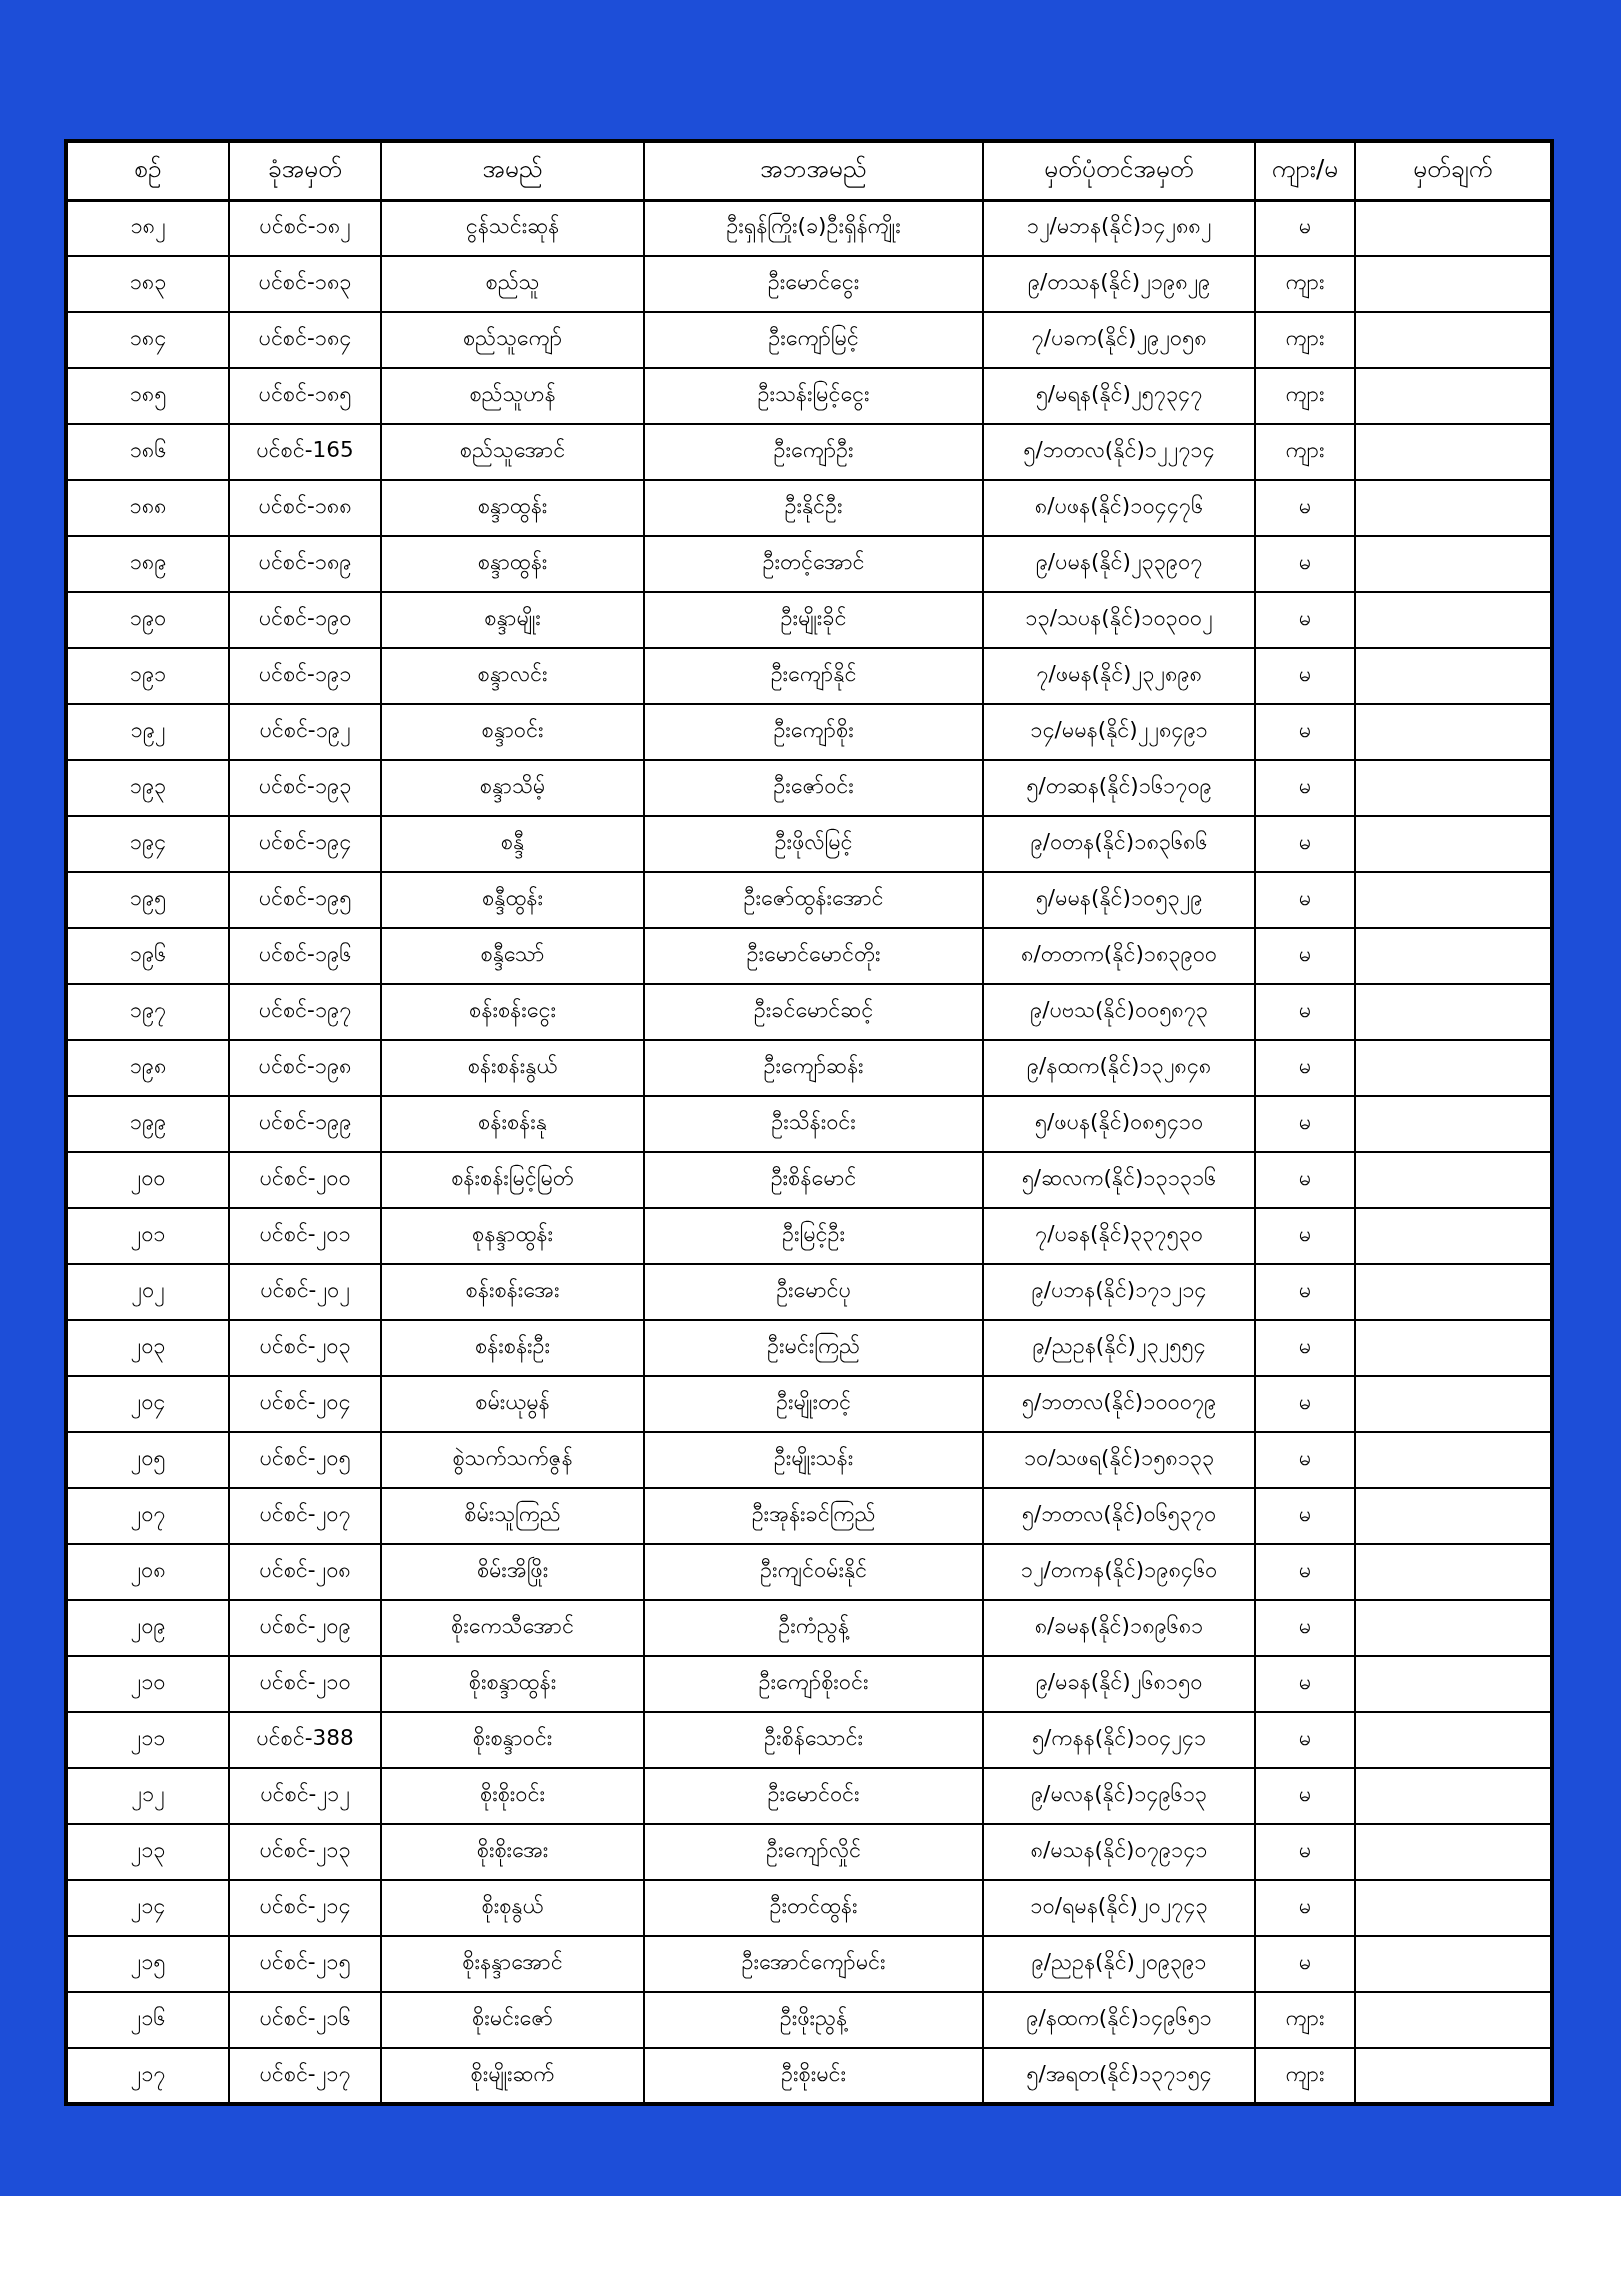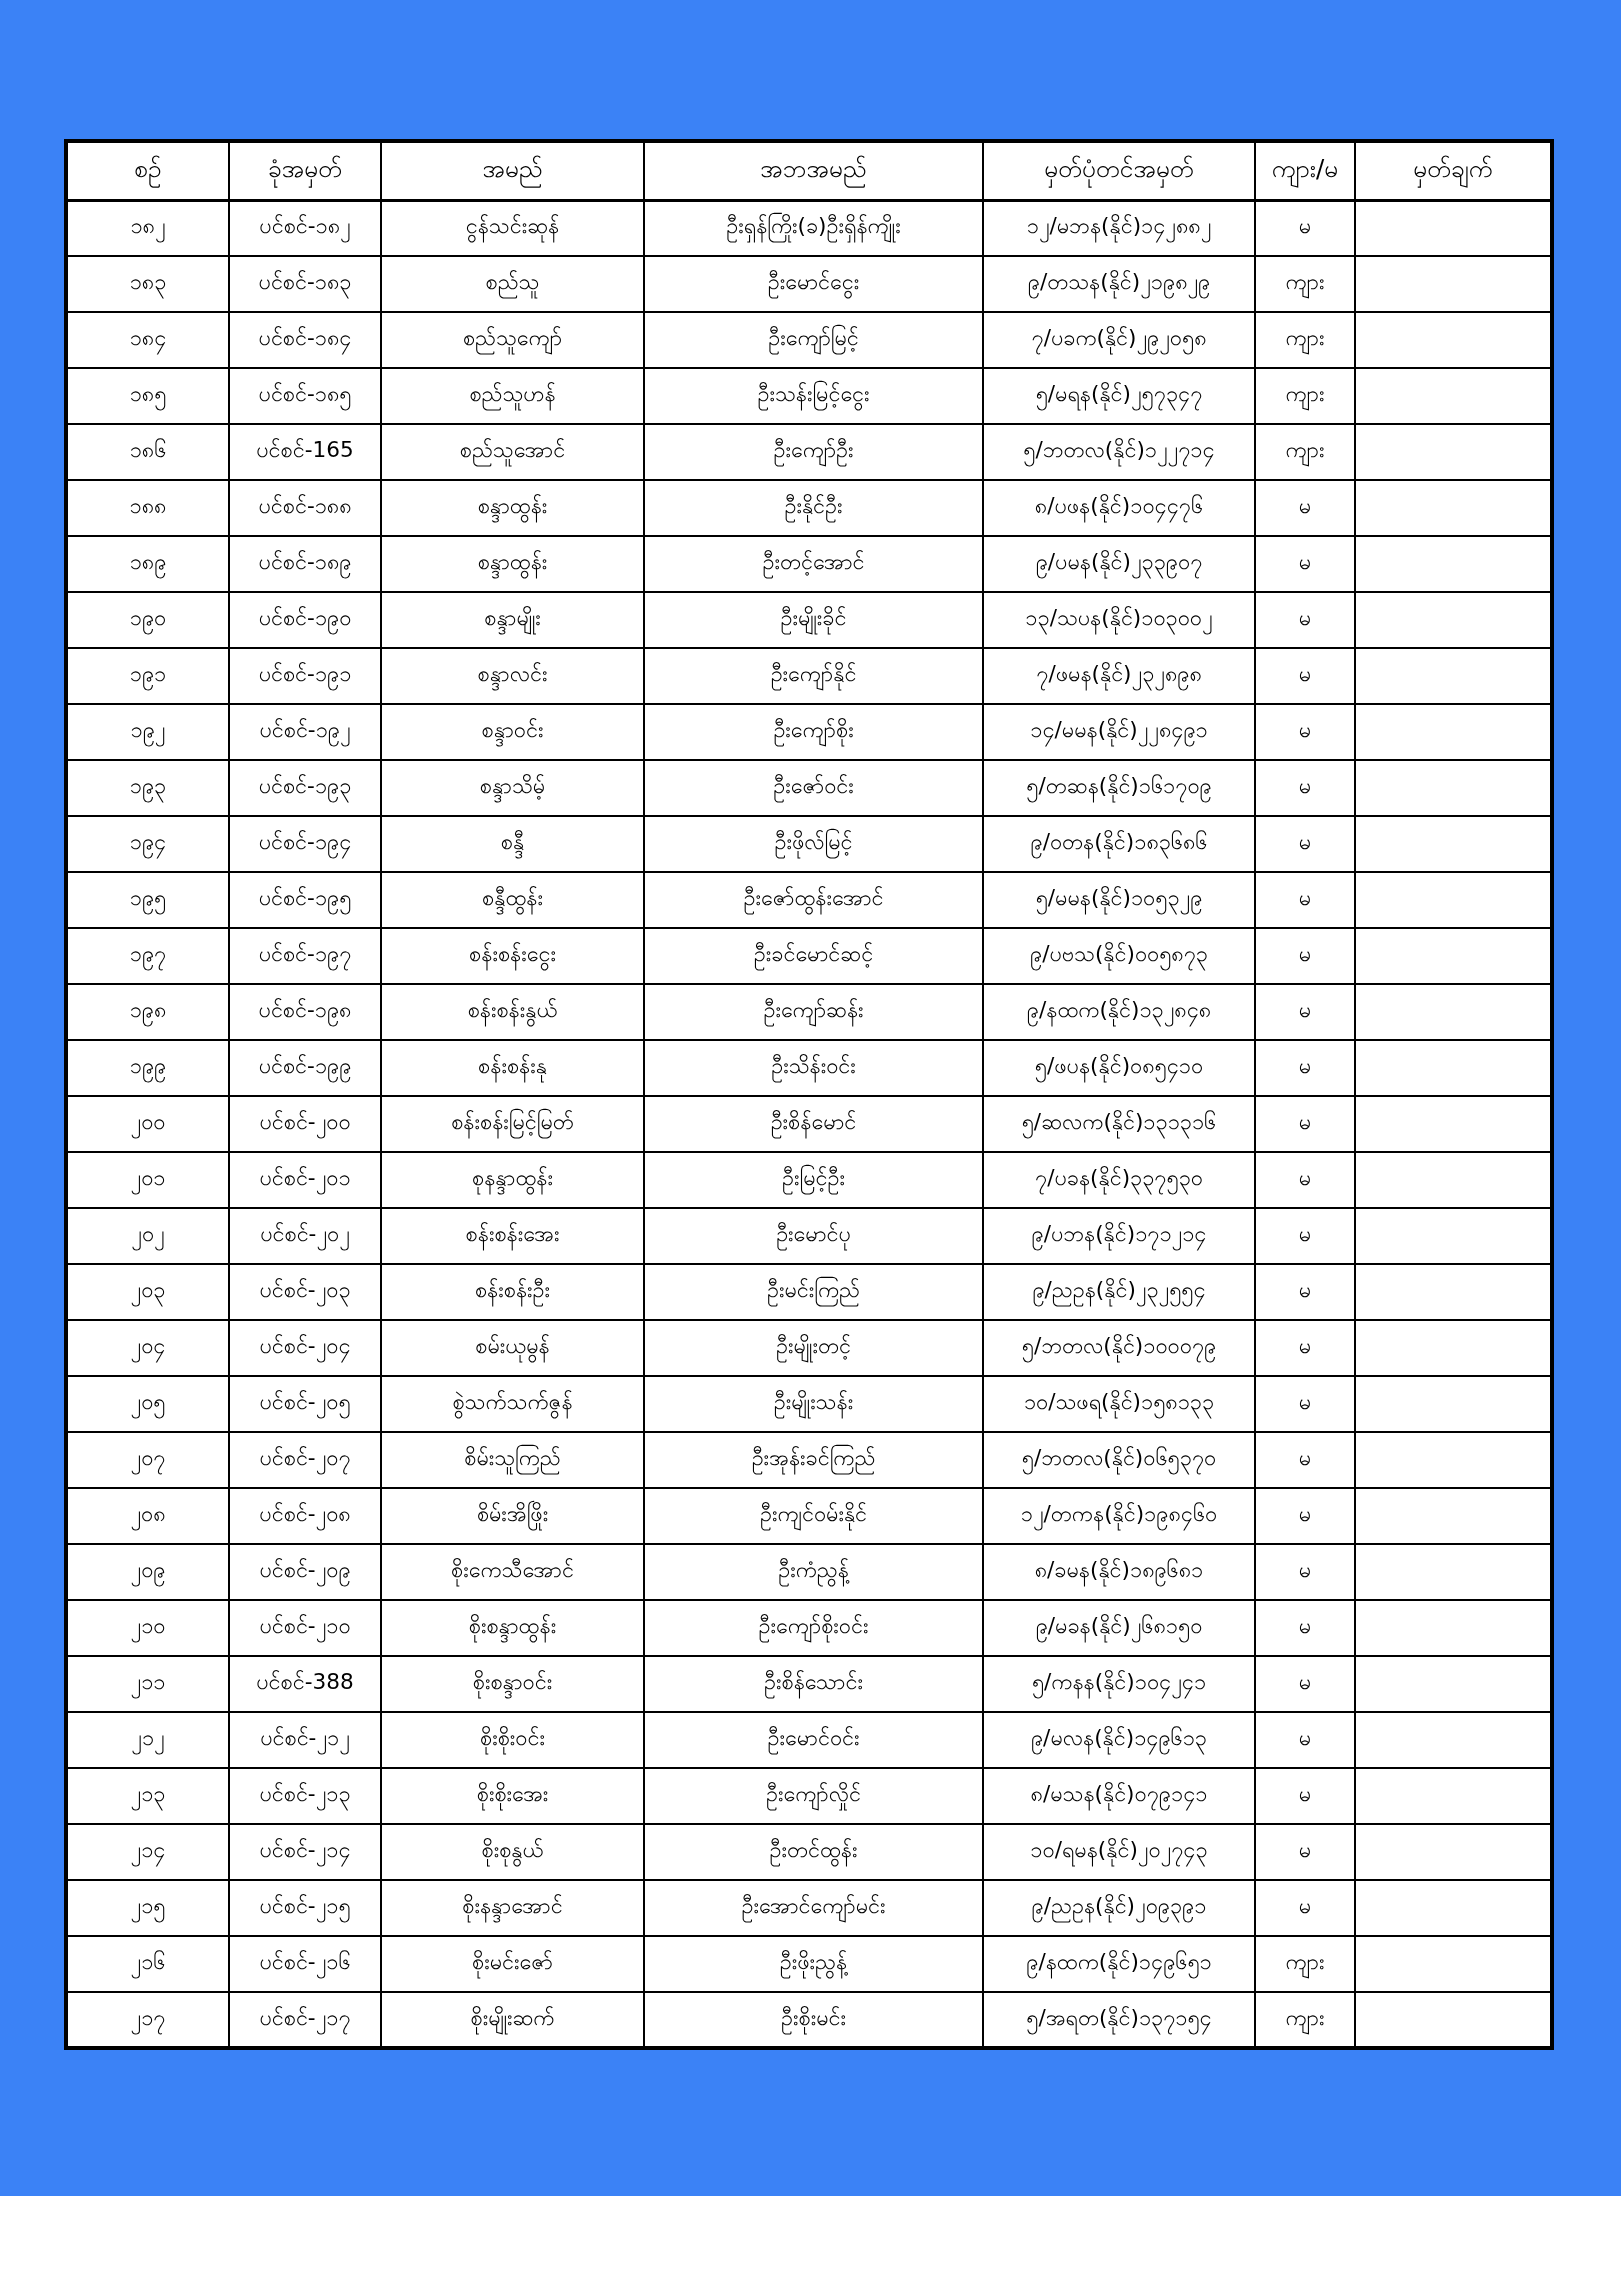--- a/index.html
+++ b/index.html
@@ -5,21 +5,21 @@
   html, body {
     margin: 0;
     padding: 0;
     background: #ffffff;
     font-family: "DejaVu Sans", sans-serif;
   }
   .page {
     position: relative;
     width: 1621px;
     height: 2196px;
-    background: #3b82f6;
+    background: #1d4ed8;
     overflow: hidden;
   }
   table.roll-table {
     position: absolute;
     left: 64px;
     top: 139px;
     width: 1485px;
     border-collapse: collapse;
     table-layout: fixed;
     border: 4.9px solid #000000;
@@ -188,20 +188,29 @@
         <tr>
           <td>၁၉၅</td>
           <td>ပင်စင်-၁၉၅</td>
           <td>စန္ဒီထွန်း</td>
           <td>ဦးဇော်ထွန်းအောင်</td>
           <td>၅/မမန(နိုင်)၁၀၅၃၂၉</td>
           <td>မ</td>
           <td></td>
         </tr>
         <tr>
+          <td>၁၉၆</td>
+          <td>ပင်စင်-၁၉၆</td>
+          <td>စန္ဒီသော်</td>
+          <td>ဦးမောင်မောင်တိုး</td>
+          <td>၈/တတက(နိုင်)၁၈၃၉၀၀</td>
+          <td>မ</td>
+          <td></td>
+        </tr>
+        <tr>
           <td>၁၉၇</td>
           <td>ပင်စင်-၁၉၇</td>
           <td>စန်းစန်းငွေး</td>
           <td>ဦးခင်မောင်ဆင့်</td>
           <td>၉/ပဗသ(နိုင်)၀၀၅၈၇၃</td>
           <td>မ</td>
           <td></td>
         </tr>
         <tr>
           <td>၁၉၈</td>

